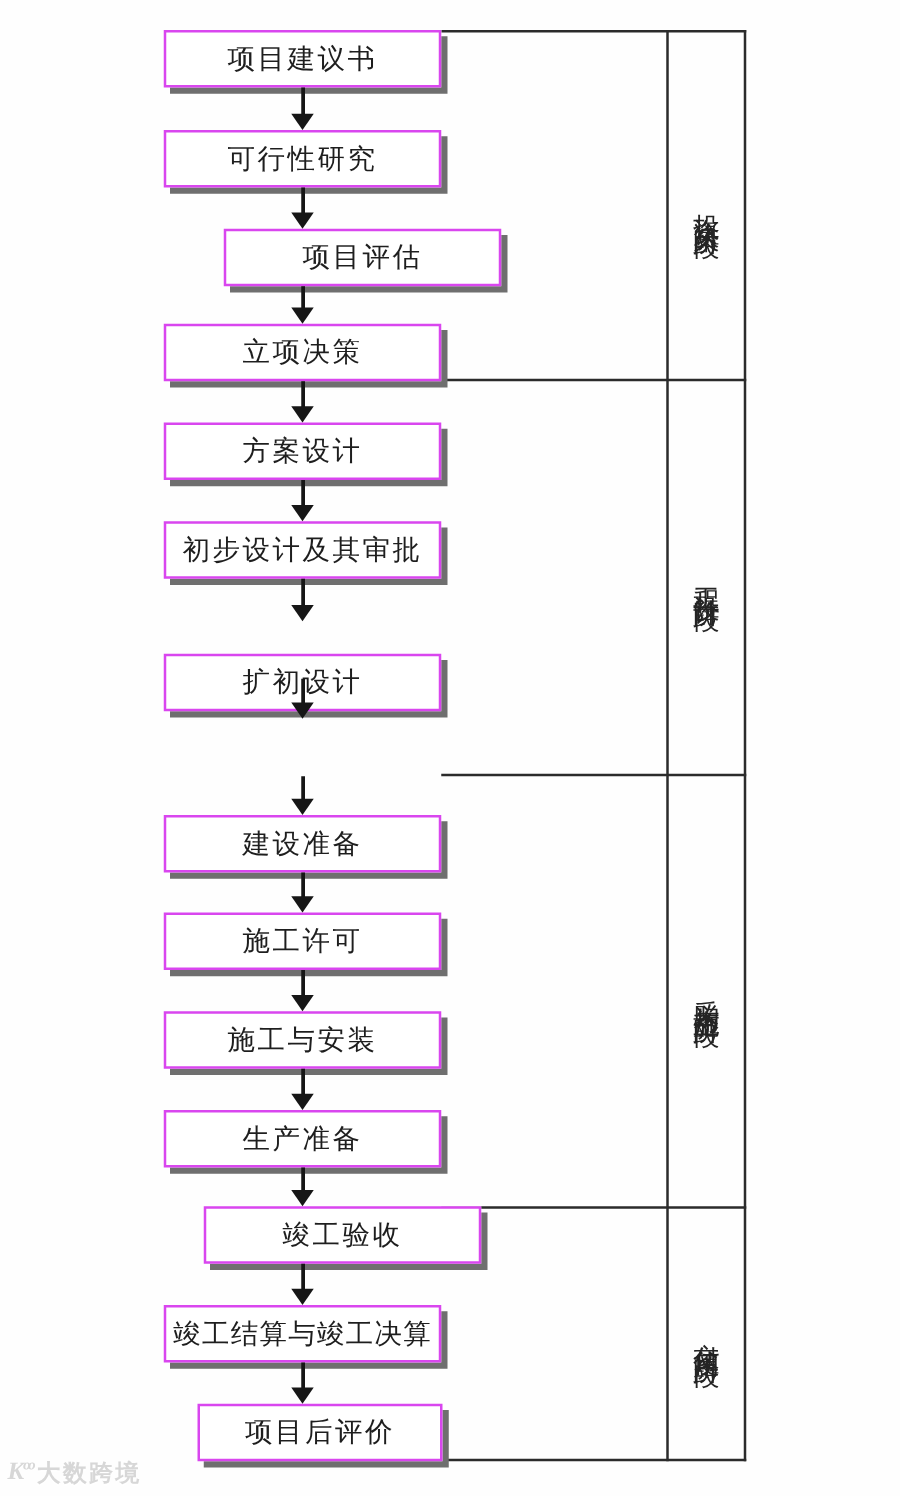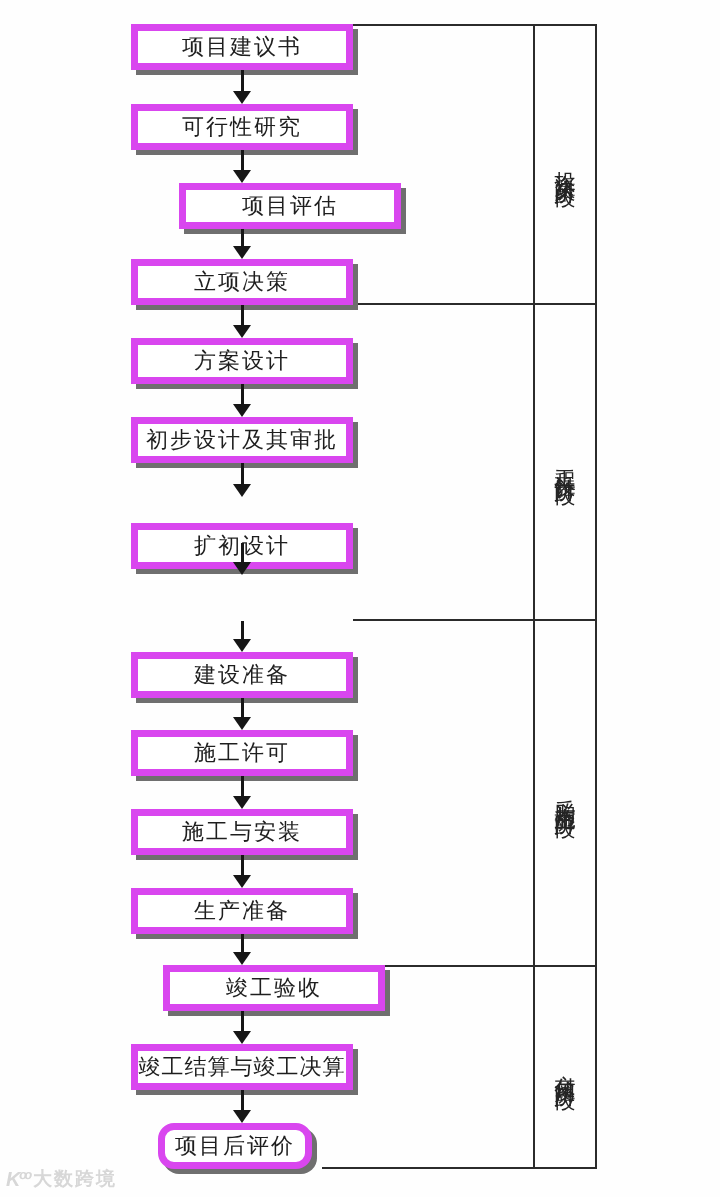--- a/index.html
+++ b/index.html
@@ -26,21 +26,21 @@
   .outer-vline { left: 595px; top: 24px;   height: 1145px; }
 
   
   .flow-box {
     position: absolute;
     left: 131px;
     width: 222px;
     height: 46px;
     box-sizing: border-box;
     background: #ffffff;
-    border: 7px solid #d946ef;
+    border: 2px solid #d946ef;
     box-shadow: 5px 5px 0 #6f6f6f;
     display: flex;
     align-items: center;
     justify-content: center;
     font-size: 22px;
     letter-spacing: 2px;
     white-space: nowrap;
   }
   .b1  { top: 24px; }
   .b2  { top: 104px; }
@@ -49,21 +49,21 @@
   .b5  { top: 338px; }
   .b6  { top: 417px; }
   .b7  { top: 523px; }
   .b8  { top: 575px; letter-spacing: 1px; }
   .b9  { top: 652px; }
   .b10 { top: 730px; }
   .b11 { top: 809px; }
   .b12 { top: 888px; }
   .b13 { top: 965px; margin-left: 32px; }
   .b14 { top: 1044px; letter-spacing: 1px; }
-  .b15 { top: 1123px; left: 158px; width: 154px; border-radius: 16px; }
+  .b15 { top: 1123px; left: 158px; width: 196px; }
 
   
   .arrow { position: absolute; left: 233px; width: 18px; }
   .arrow::before {
     content: "";
     position: absolute;
     left: 7.5px; top: 0; bottom: 11px;
     width: 3px;
     background: #161616;
   }
@@ -110,25 +110,25 @@
   .p2 { top: 305px; height: 314px; }
   .p3 { top: 621px; height: 344px; }
   .p4 { top: 967px; height: 200px; }
 
   
   .watermark {
     position: absolute;
     left: 6px;
     top: 1166px;
     display: flex;
-    align-items: center;
+    align-items: flex-start;
     gap: 4px;
     color: #d7d7d7;
     text-shadow: 0 1px 0 #ffffff;
-    font-family: Liberation Sans, sans-serif;
+    font-family: Liberation Serif, serif;
     font-weight: bold;
     user-select: none;
   }
   .wm-logo { font-size: 20px; font-style: italic; letter-spacing: -2px; }
   .wm-text { font-size: 19px; letter-spacing: 2px; }
 </style>
 </head>
 <body>
 
 <div class="canvas">

